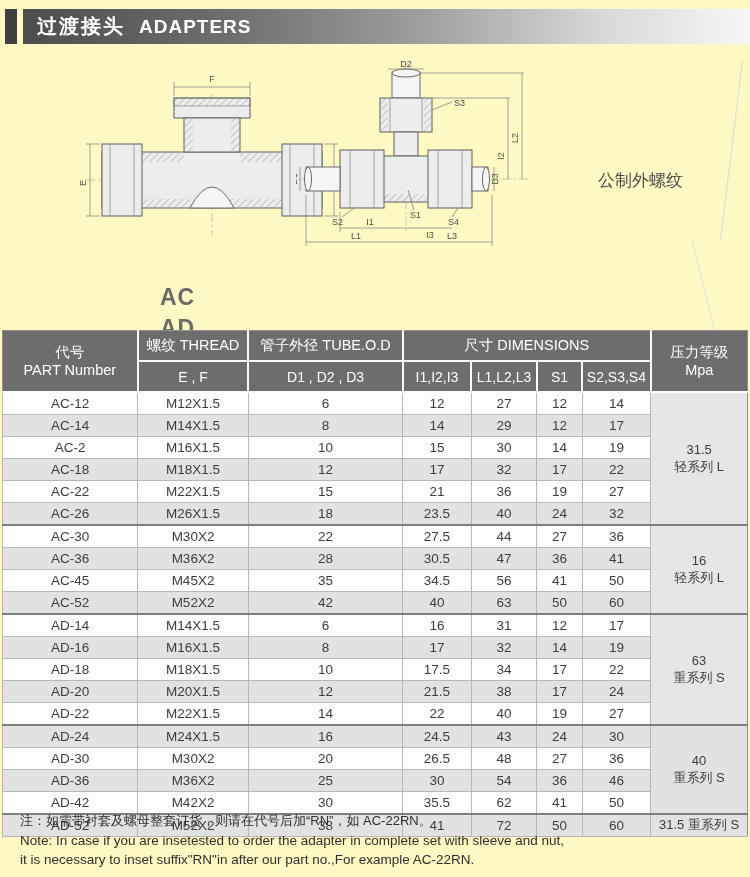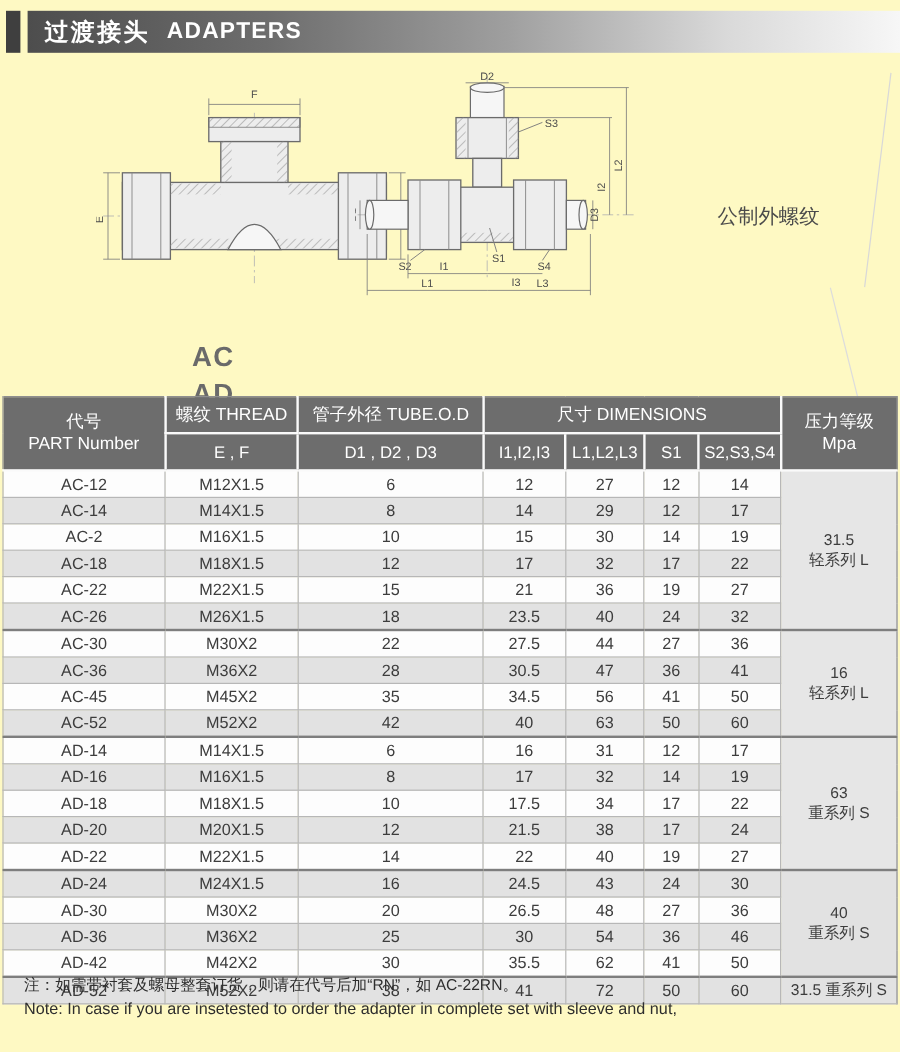--- a/index.html
+++ b/index.html
@@ -424,15 +424,16 @@
           <td>50</td>
           <td>60</td>
           <td rowspan="1" class="pressure">31.5 重系列 S</td>
         </tr>
       </tbody>
   </table>
 
   <div class="notes">
     <div class="n-zh">注：如需带衬套及螺母整套订货，则请在代号后加“RN”，如 AC-22RN。</div>
     <div class="n-en">Note: In case if you are insetested to order the adapter in complete set with sleeve and nut,</div>
+    <div class="n-en">it is necessary to inset suffix"RN"in after our part no.,For example AC-22RN.</div>
   </div>
 
 </div>
 
 </body></html>

